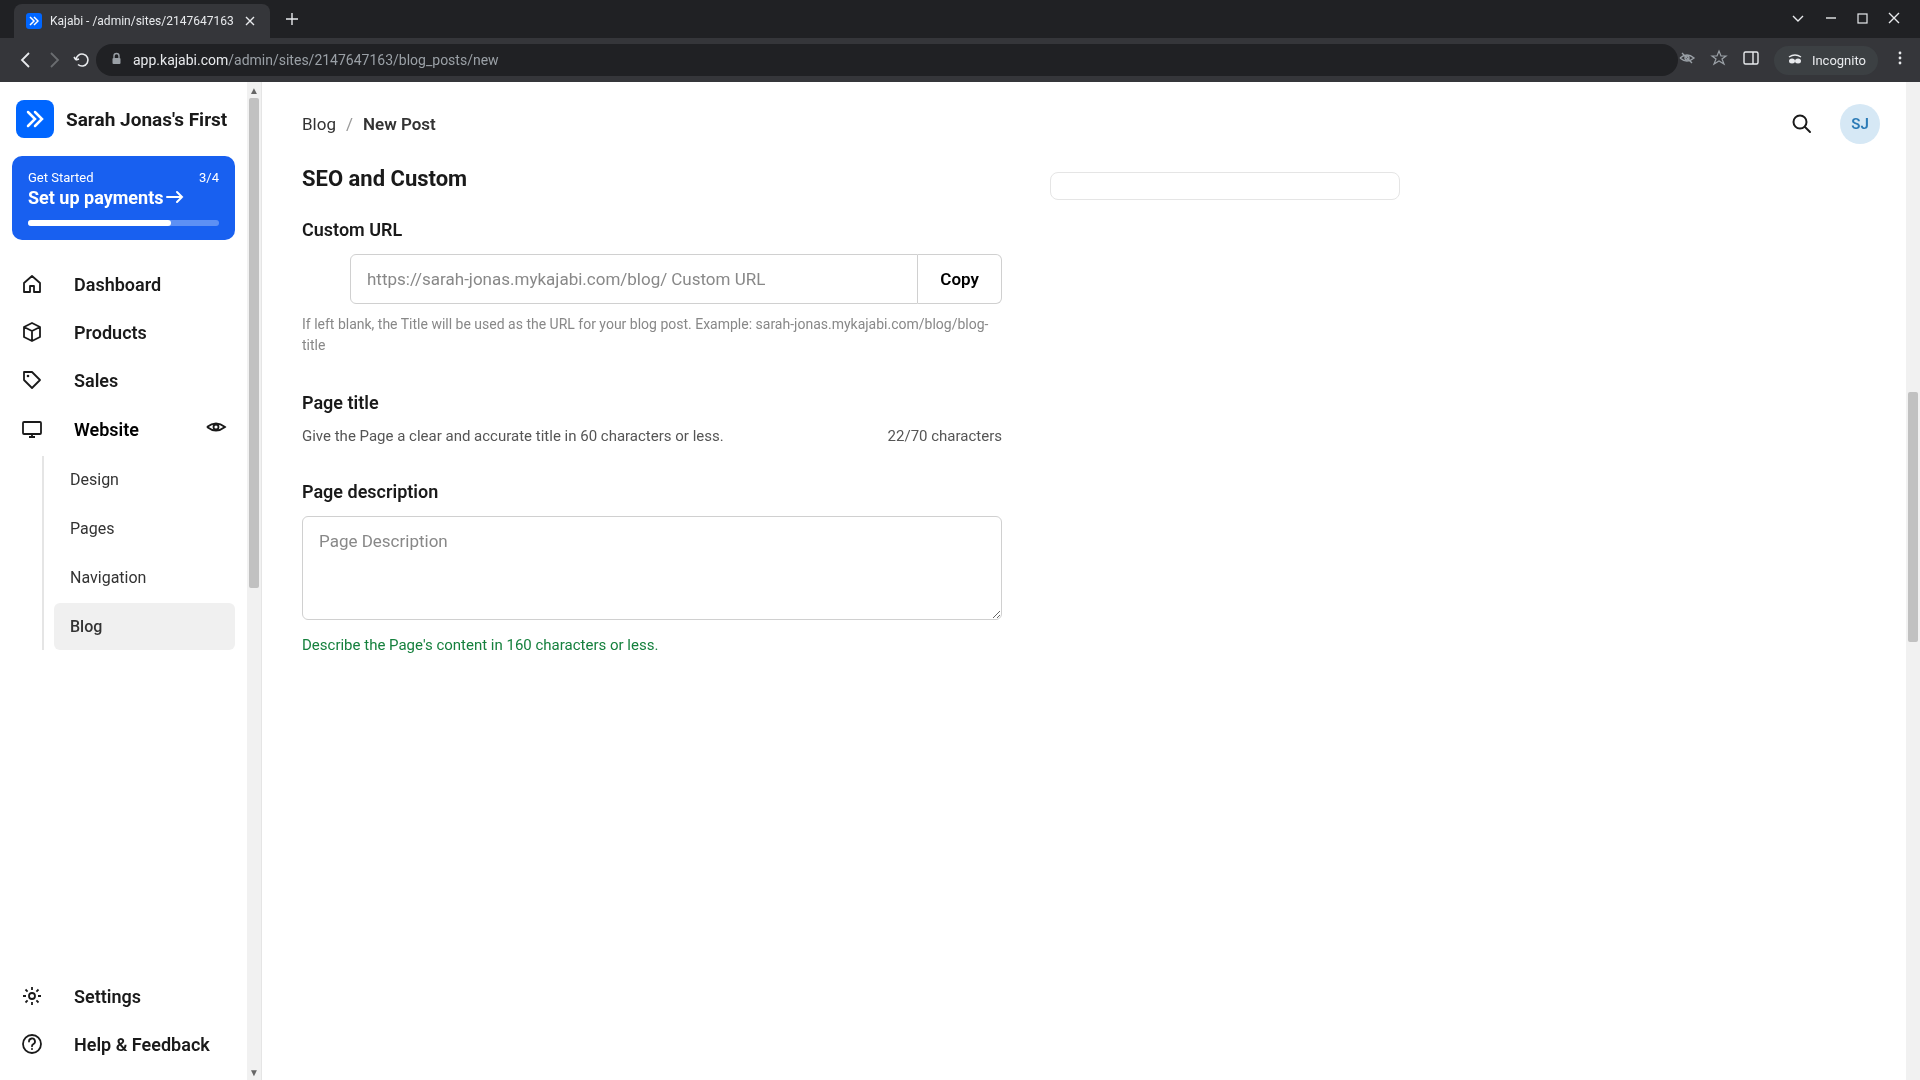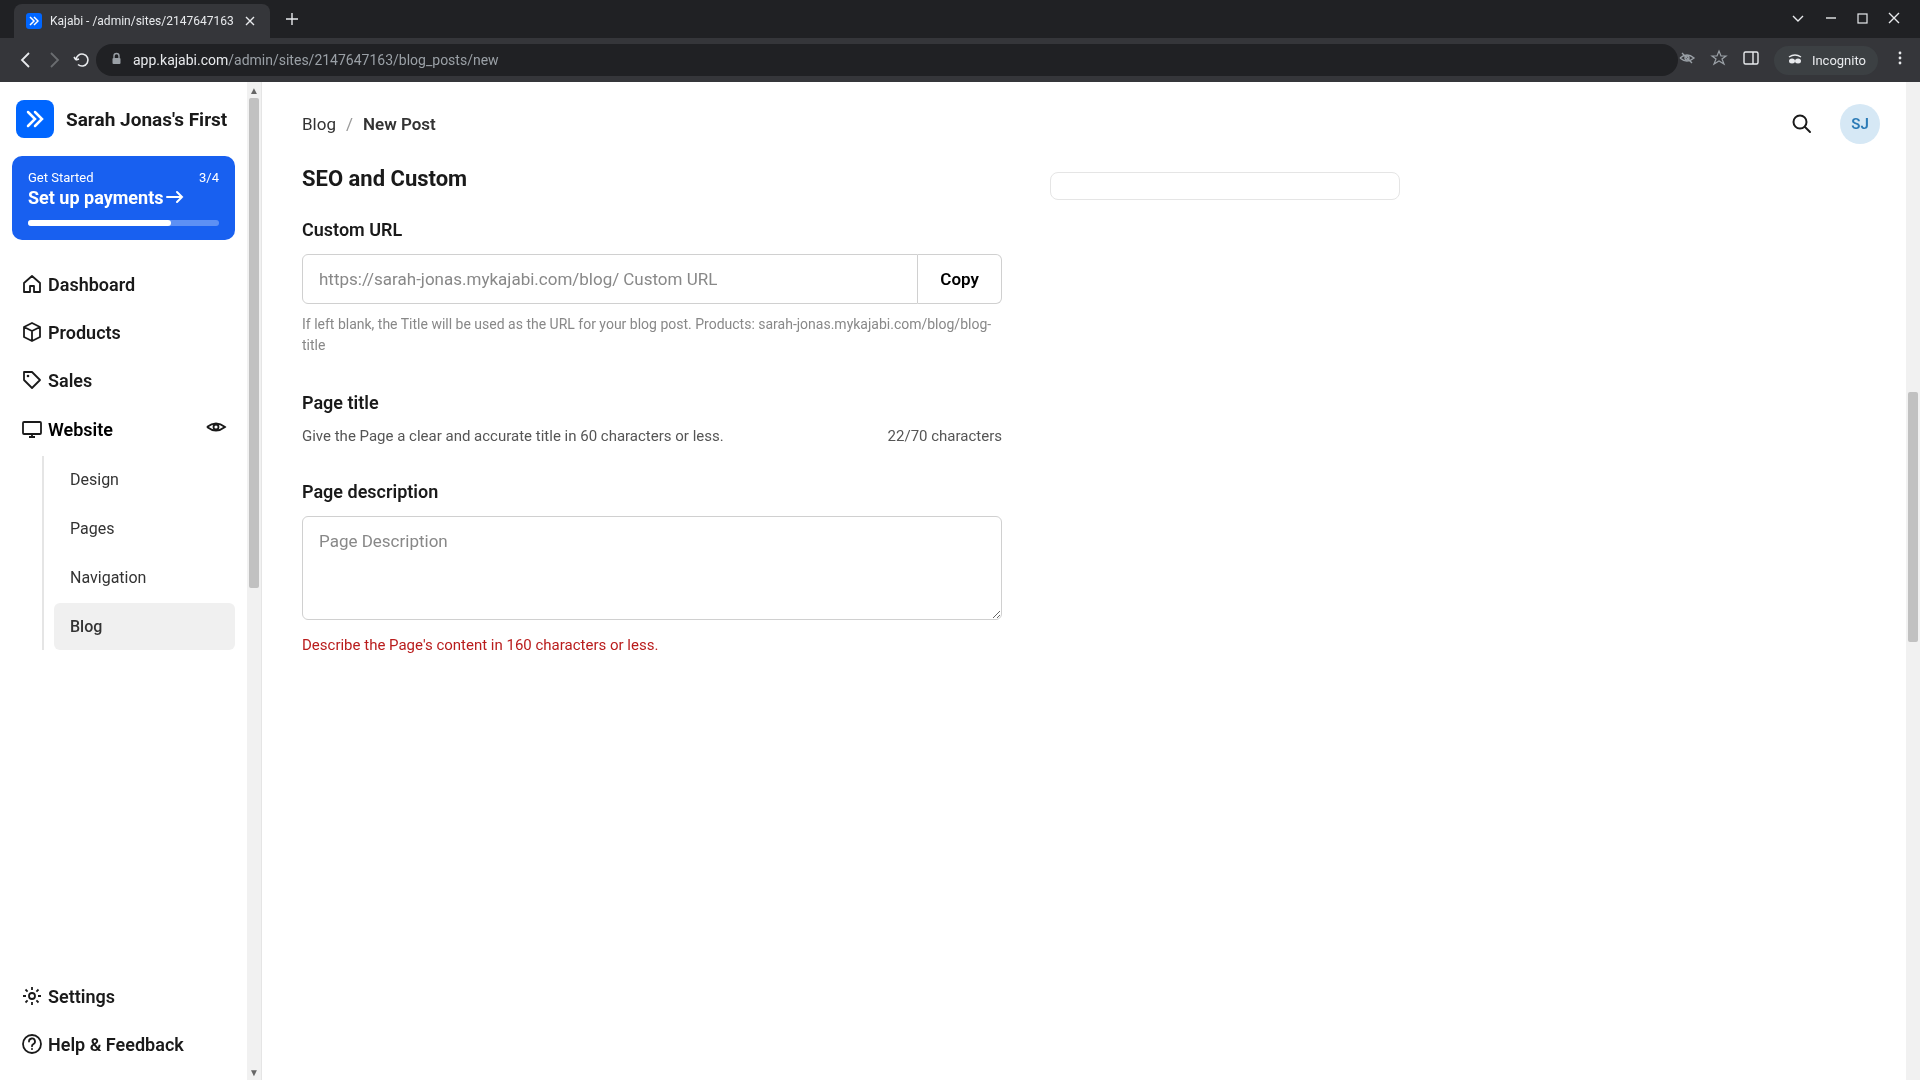--- a/index.html
+++ b/index.html
@@ -40,21 +40,21 @@
 .brand-logo { width: 38px; height: 38px; background: #0066ff; border-radius: 8px; display: flex; align-items: center; justify-content: center; }
 .brand-name { font-size: 19px; font-weight: 700; color: #1a1a1a; }
 
 .get-started-card { background: #1860f0; border-radius: 10px; padding: 14px 16px 14px 16px; color: #fff; margin-right: 14px; }
 .gs-top { display: flex; justify-content: space-between; font-size: 13px; }
 .gs-title { font-size: 18px; font-weight: 700; margin-top: 2px; display: flex; align-items: center; gap: 2px; }
 .gs-progress { height: 6px; background: rgba(255,255,255,0.3); border-radius: 3px; margin-top: 12px; position: relative; }
 .gs-progress-fill { position: absolute; left: 0; top: 0; height: 100%; width: 75%; background: #fff; border-radius: 3px; }
 
 .nav-list { margin-top: 20px; }
-.nav-item { display: flex; align-items: center; gap: 4px; padding: 12px 8px; font-size: 18px; font-weight: 600; color: #1a1a1a; cursor: pointer; }
+.nav-item { display: flex; align-items: center; gap: 30px; padding: 12px 8px; font-size: 18px; font-weight: 600; color: #1a1a1a; cursor: pointer; }
 .nav-item.active { color: #000; }
 .nav-icon { width: 24px; height: 24px; display: flex; align-items: center; justify-content: center; }
 .nav-eye { margin-left: auto; margin-right: 14px; }
 
 .subnav { margin-left: 30px; border-left: 2px solid #e5e5e5; padding-left: 0; }
 .subnav-item { padding: 14px 16px; font-size: 16px; color: #333; cursor: pointer; border-radius: 6px; margin: 2px 14px 2px 10px; }
 .subnav-item.active { background: #f0f0f0; font-weight: 500; }
 
 .sidebar-bottom { margin-top: auto; }
 
@@ -74,21 +74,21 @@
 .content { padding: 0 40px 40px 40px; overflow-y: auto; display: flex; gap: 30px; }
 .form-col { flex: 0 0 700px; }
 .side-col { flex: 1; }
 .side-card { border: 1px solid #e5e5e5; border-radius: 8px; height: 28px; margin-top: 6px; margin-left: 18px; max-width: 350px;}
 
 .section-title { font-size: 22px; font-weight: 700; margin-bottom: 28px; color: #1a1a1a; }
 
 .form-group { margin-bottom: 36px; }
 .form-label { font-size: 18px; font-weight: 600; color: #1a1a1a; margin-bottom: 14px; display: block; }
 
-.input-row { display: flex; }
+.input-row { display: flex; margin-left: 48px; }
 .url-input-wrap { flex: 1; border: 1px solid #d0d0d0; border-radius: 6px 0 0 6px; display: flex; align-items: center; padding: 0 16px; height: 50px; }
 .url-prefix { color: #888; font-size: 17px; }
 .url-input { border: none; outline: none; font-size: 17px; padding-left: 4px; flex: 1; }
 .url-input::placeholder { color: #888; }
 .copy-btn { border: 1px solid #d0d0d0; border-left: none; border-radius: 0 6px 6px 0; padding: 0 22px; background: #fff; font-size: 17px; font-weight: 600; cursor: pointer; }
 
 .help-text { font-size: 14px; color: #888; margin-top: 10px; line-height: 1.5; }
 
 .text-input { width: 100%; border: 2px solid #1860f0; border-radius: 6px; padding: 14px 16px; font-size: 17px; outline: none; }
 
@@ -320,35 +320,35 @@
 
         <div class="form-group">
           <label class="form-label">Custom URL</label>
           <div class="input-row">
             <div class="url-input-wrap">
               <span class="url-prefix">https://sarah-jonas.mykajabi.com/blog/</span>
               <input class="url-input" placeholder="Custom URL" style="">
             </div>
             <button class="copy-btn">Copy</button>
           </div>
-          <div class="help-text">If left blank, the Title will be used as the URL for your blog post. Products: sarah-jonas.mykajabi.com/blog/blog-title</div>
+          <div class="help-text">If left blank, the Title will be used as the URL for your blog post. Example: sarah-jonas.mykajabi.com/blog/blog-title</div>
         </div>
 
         <div class="form-group">
           <label class="form-label">Page title</label>
           <div class="input-footer">
             <span>Give the Page a clear and accurate title in 60 characters or less.</span>
             <span>22/70 characters</span>
           </div>
         </div>
 
         <div class="form-group">
           <label class="form-label">Page description</label>
           <textarea class="textarea" placeholder="Page Description" style=""></textarea>
-          <div class="help-text" style="color:#b91c1c;font-size:15px;">Describe the Page's content in 160 characters or less.</div>
+          <div class="help-text" style="color:#15803d;font-size:15px;">Describe the Page's content in 160 characters or less.</div>
         </div>
       </div>
 
       <div class="side-col">
         <div class="side-card"></div>
       </div>
     </div>
   </div>
 
 </div>

